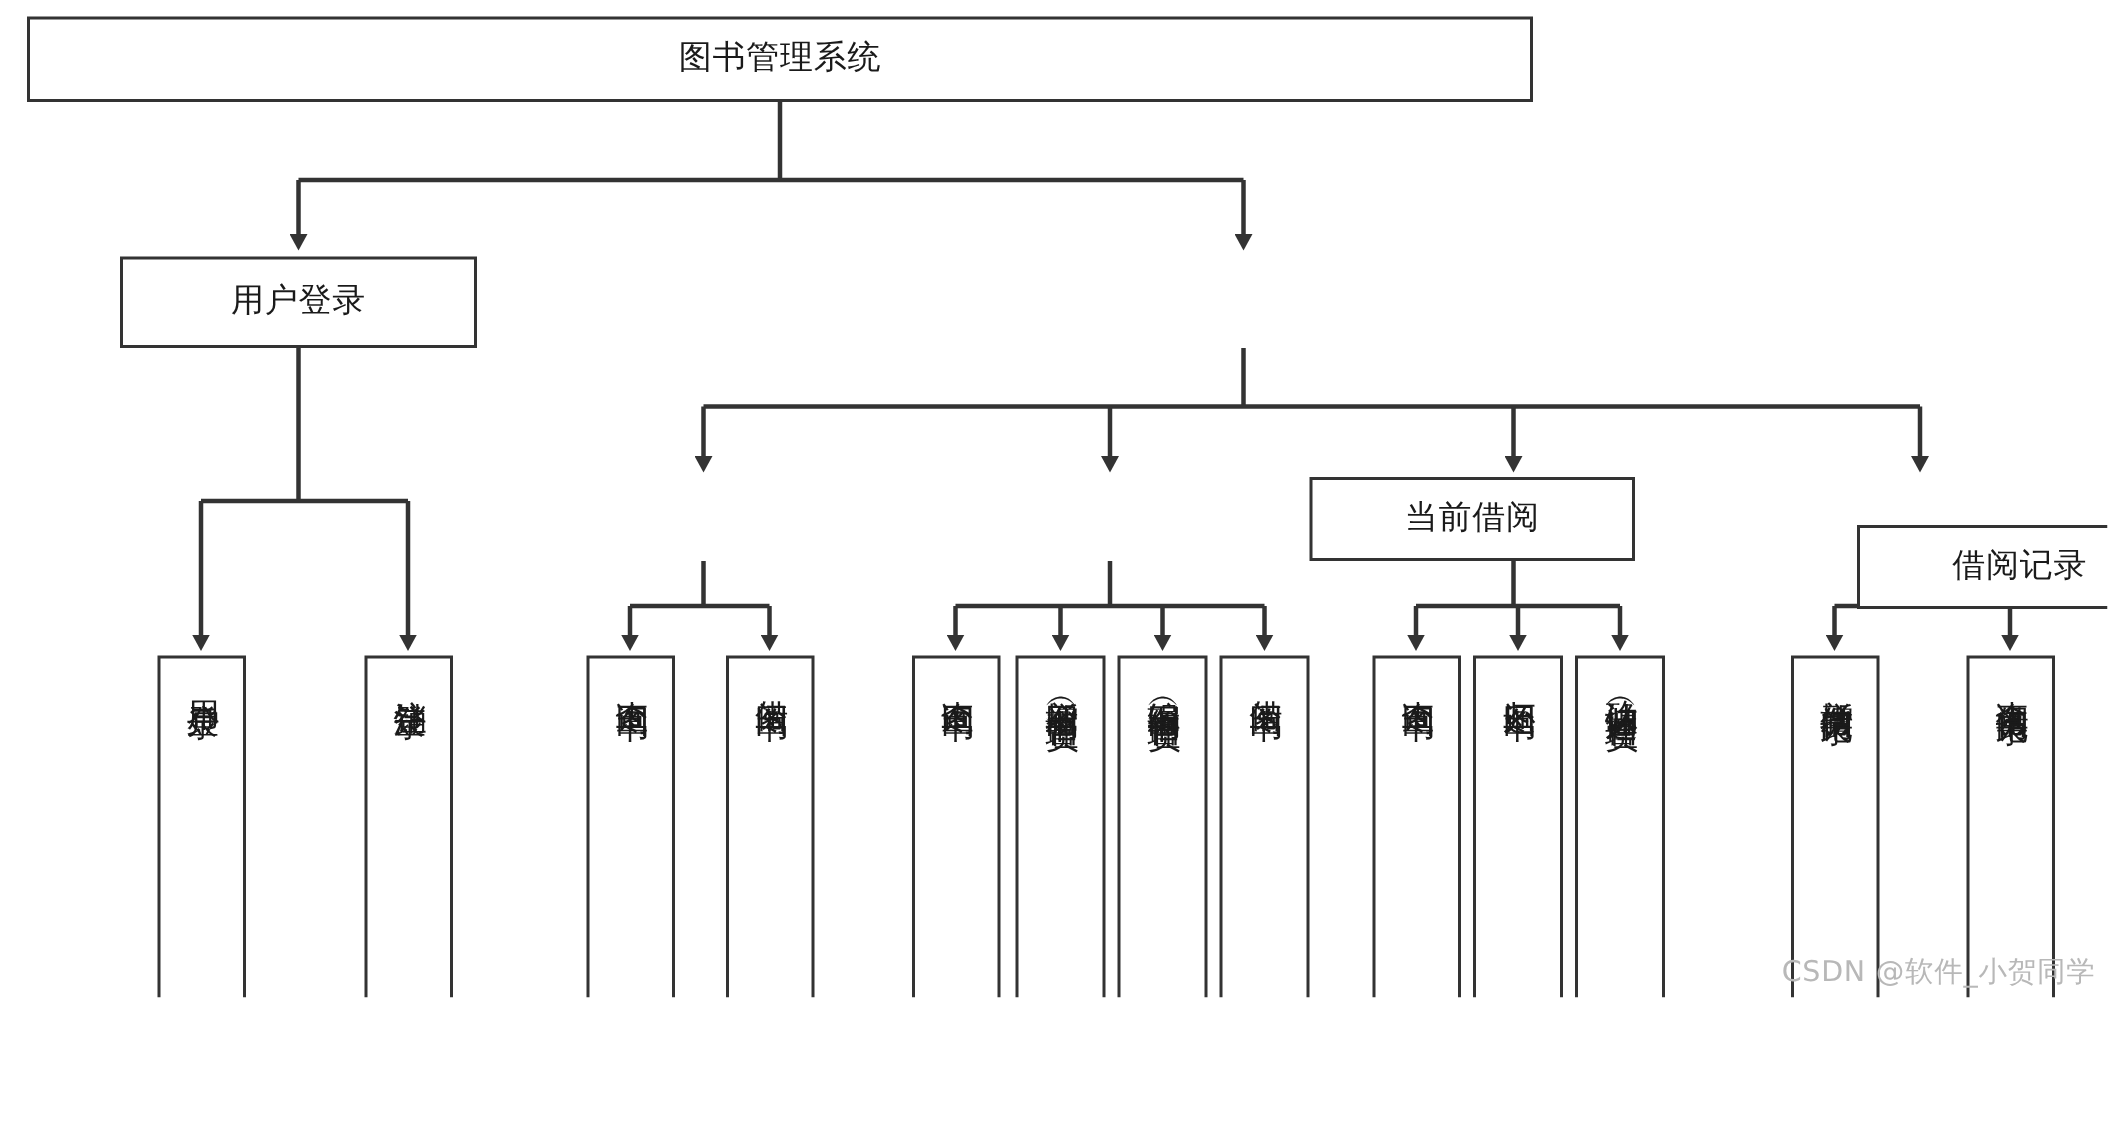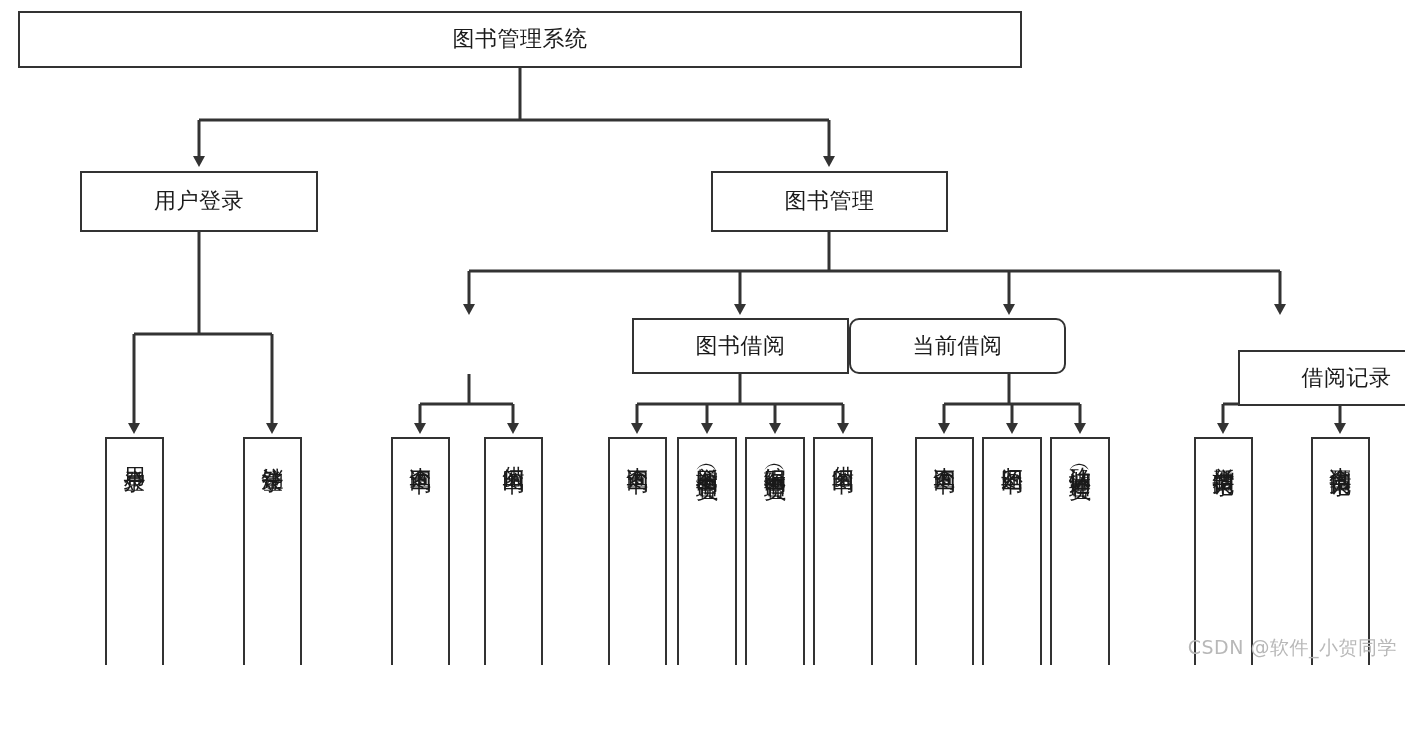--- a/index.html
+++ b/index.html
@@ -127,28 +127,22 @@
     </g>
   </svg>
 
   <div class="node horiz" style="left:18px; top:11px; width:1004px; height:57px;">
     <span class="node-label">图书管理系统</span>
   </div>
 
   <div class="node horiz" style="left:80px; top:171px; width:238px; height:61px;">
     <span class="node-label">用户登录</span>
   </div>
-  <div class="node horiz" style="left:711px; top:171px; width:237px; height:61px;">
-    <span class="node-label">图书管理</span>
-  </div>
 
-  <div class="node horiz" style="left:632px; top:318px; width:217px; height:56px;">
-    <span class="node-label">图书借阅</span>
-  </div>
-  <div class="node horiz" style="left:849px; top:318px; width:217px; height:56px;border-radius:10px;">
+  <div class="node horiz" style="left:873px; top:318px; width:217px; height:56px;">
     <span class="node-label">当前借阅</span>
   </div>
   <div class="node horiz" style="left:1238px; top:318px; width:217px; height:56px;margin-top:32px;">
     <span class="node-label">借阅记录</span>
   </div>
 
   <div class="node vert" style="left:105px; top:437px; width:59px; height:298px;">
     <span class="node-label">用户登录</span>
   </div>
   <div class="node vert" style="left:243px; top:437px; width:59px; height:298px;">

